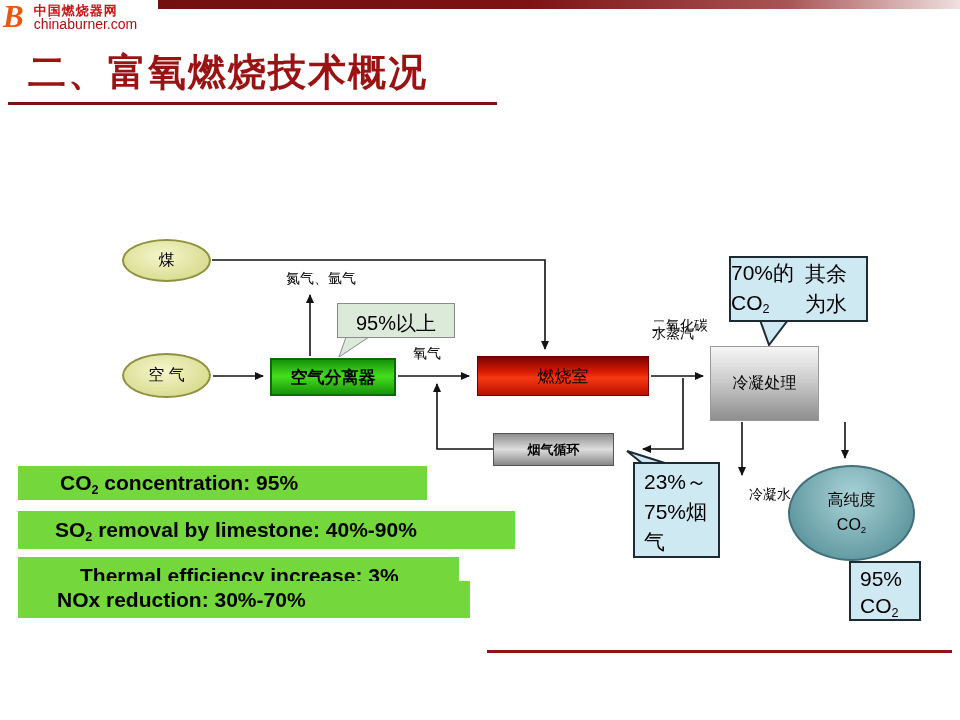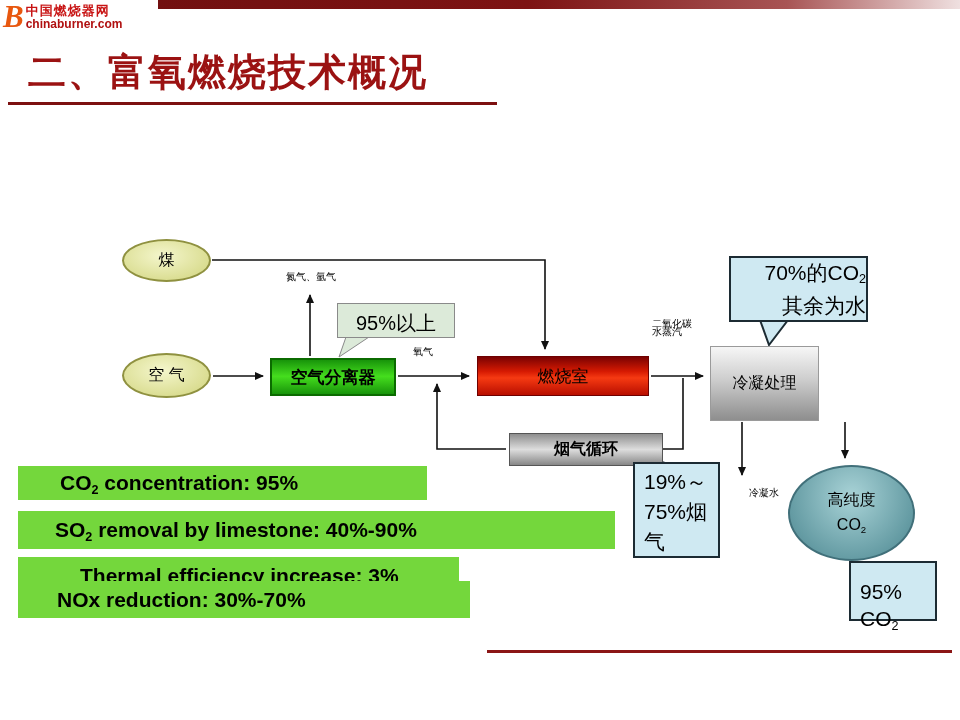--- a/index.html
+++ b/index.html
@@ -3,50 +3,50 @@
 <meta charset="utf-8">
 <style>
   *{margin:0;padding:0;box-sizing:border-box}
   html,body{width:960px;height:720px}
   body{background:#fff;font-family:"Liberation Sans","DejaVu Sans",sans-serif;color:#000}
   .slide{position:relative;width:960px;height:720px;overflow:hidden;background:#fff}
   .abs{position:absolute}
   .topband{left:0;top:0;width:960px;height:9px;background:linear-gradient(90deg,#6d0f0f 0%,#7d1313 55%,#a85555 82%,#efe0e0 100%);z-index:0}
   .logo{left:0;top:0;width:158px;height:37px;background:#fff;display:flex;align-items:flex-start;padding:2px 0 0 3px;z-index:4}
   .logo-b{font-family:"Liberation Serif","DejaVu Serif",serif;font-weight:bold;font-style:italic;font-size:31px;line-height:30px;color:#e8570e}
-  .logo-col{display:flex;flex-direction:column;margin-left:2px;padding-top:2px}
+  .logo-col{display:flex;flex-direction:column;margin-left:10px;padding-top:2px}
   .logo-name{font-size:13px;font-weight:bold;color:#c81414;letter-spacing:1px;line-height:14px}
-  .logo-domain{font-size:12px;font-weight:bold;color:#b01010;line-height:12px}
+  .logo-domain{font-size:14px;font-weight:normal;color:#b01010;line-height:12px}
   .title{left:28px;top:47px;font-family:"Liberation Serif","DejaVu Serif",serif;font-weight:bold;font-size:38px;letter-spacing:2px;color:var(--accent,#9b1212);z-index:2}
   .rule{left:8px;top:102px;width:489px;height:3px;background:#7c1010;z-index:2}
   .intro{left:36px;top:141px;width:905px;font-family:"Liberation Serif","DejaVu Serif",serif;font-weight:bold;font-size:28px;line-height:47px;z-index:2}
   .indent{padding-left:59px}
   .sub{font-size:0.6em;position:relative;top:0.3em}
   .node{display:flex;align-items:center;justify-content:center;z-index:2;text-align:center}
   .ellipse{border-radius:50%}
   .coal{left:122px;top:239px;width:89px;height:43px;background:radial-gradient(ellipse at 45% 38%,#f4f6cc,#d8db8d 78%,#c6c97a);border:2px solid #8f9140;font-size:16px}
   .air{left:122px;top:353px;width:89px;height:45px;background:radial-gradient(ellipse at 45% 38%,#f4f6cc,#d8db8d 78%,#c6c97a);border:2px solid #8f9140;font-size:16px}
   .sep{left:270px;top:358px;width:126px;height:38px;background:linear-gradient(180deg,#18940a,#45de1e 48%,#18940a);border:2px solid #0b6b00;font-size:17px;font-weight:bold}
   .comb{left:477px;top:356px;width:172px;height:40px;background:linear-gradient(180deg,#7a0202 0%,#d61a02 38%,#f63a12 55%,#b80e00 100%);border:1px solid #6e0000;font-size:17px;font-weight:normal}
-  .recycle{left:509px;top:433px;width:154px;height:33px;background:linear-gradient(180deg,#8e8e8e,#dddddd 50%,#878787);border:1px solid #555;font-size:16px;font-weight:bold}
+  .recycle{left:493px;top:433px;width:121px;height:33px;background:linear-gradient(180deg,#8e8e8e,#dddddd 50%,#878787);border:1px solid #555;font-size:13px;font-weight:bold}
   .cond{left:710px;top:346px;width:109px;height:75px;background:linear-gradient(180deg,#f6f6f6 0%,#cdcdcd 45%,#8e8e8e 100%);border:1px solid #9a9a9a;font-size:16px}
   .co2node{left:788px;top:465px;width:127px;height:96px;flex-direction:column;background:radial-gradient(ellipse at 50% 32%,#a9d3d7,#649ba3 72%,#527f88);border:2px solid #41707a;font-size:16px;line-height:25px}
-  .lbl{font-size:10px;z-index:2}
+  .lbl{font-size:14px;z-index:2}
   .lbl-n2ar{left:286px;top:270px}
   .lbl-o2{left:413px;top:345px}
   .lbl-co2{left:652px;top:317px}
   .lbl-steam{left:652px;top:325px}
   .lbl-condwater{left:749px;top:486px}
   .purity{left:337px;top:303px;width:118px;height:35px;background:#dcead9;border:1px solid #8a8a8a;display:flex;align-items:flex-end;justify-content:center;font-size:20px;z-index:3}
-  .co2water{left:729px;top:256px;width:139px;height:66px;background:var(--callout_cyan,#cfe9f2);border:2px solid #1c2b33;display:flex;flex-direction:column;align-items:flex-end;justify-content:center;font-size:21px;line-height:30px;z-index:3}
+  .co2water{left:729px;top:256px;width:139px;height:66px;background:var(--callout_cyan,#cfe9f2);border:2px solid #1c2b33;display:flex;flex-direction:row;align-items:center;justify-content:center;font-size:21px;line-height:30px;z-index:3}
   .fluegas{left:633px;top:462px;width:87px;height:96px;background:var(--callout_cyan,#cfe9f2);border:2px solid #1c2b33;font-size:21px;line-height:30px;padding:3px 0 0 9px;z-index:3}
-  .co2small{left:849px;top:561px;width:88px;height:60px;background:var(--callout_cyan,#cfe9f2);border:2px solid #1c2b33;font-size:21px;line-height:27px;padding:15px 0 0 9px;z-index:3}
+  .co2small{left:849px;top:561px;width:72px;height:60px;background:var(--callout_cyan,#cfe9f2);border:2px solid #1c2b33;font-size:21px;line-height:27px;padding:2px 0 0 9px;z-index:3}
   .stat{left:18px;display:flex;align-items:center;font-weight:bold;font-size:21px;background:var(--bar_green,#74d73c);z-index:2}
   .stat1{top:466px;width:409px;height:34px;padding-left:42px}
-  .stat2{top:511px;width:597px;height:38px;padding-left:37px}
+  .stat2{top:511px;width:497px;height:38px;padding-left:37px}
   .stat3{top:557px;width:441px;height:38px;padding-left:62px}
   .stat4{top:581px;width:452px;height:37px;padding-left:39px}
   .bottomline{left:487px;top:650px;width:465px;height:3px;background:#8b1616;z-index:2}
   .arrows{left:0;top:0;z-index:1}
   .flow{fill:none;stroke:#111;stroke-width:1.6;marker-end:url(#ah)}
   .pt-cyan{fill:var(--callout_cyan,#cfe9f2);stroke:#1c2b33;stroke-width:2}
   .pt-green{fill:#dcead9;stroke:#8a8a8a;stroke-width:1}
 </style>
 </head>
 <body>
@@ -119,21 +119,21 @@
   <div class="purity abs">
     <span>95%以上</span>
   </div>
 
   <div class="co2water abs">
     <span><span>70%的CO</span><span class="sub">2</span></span>
     <span>其余为水</span>
   </div>
 
   <div class="fluegas abs">
-    <div>19%～</div>
+    <div>23%～</div>
     <div>75%烟</div>
     <div>气</div>
   </div>
 
   <div class="co2small abs">
     <div>95%</div>
     <div><span>CO</span><span class="sub">2</span></div>
   </div>
 
   <div class="stat stat1 abs">

